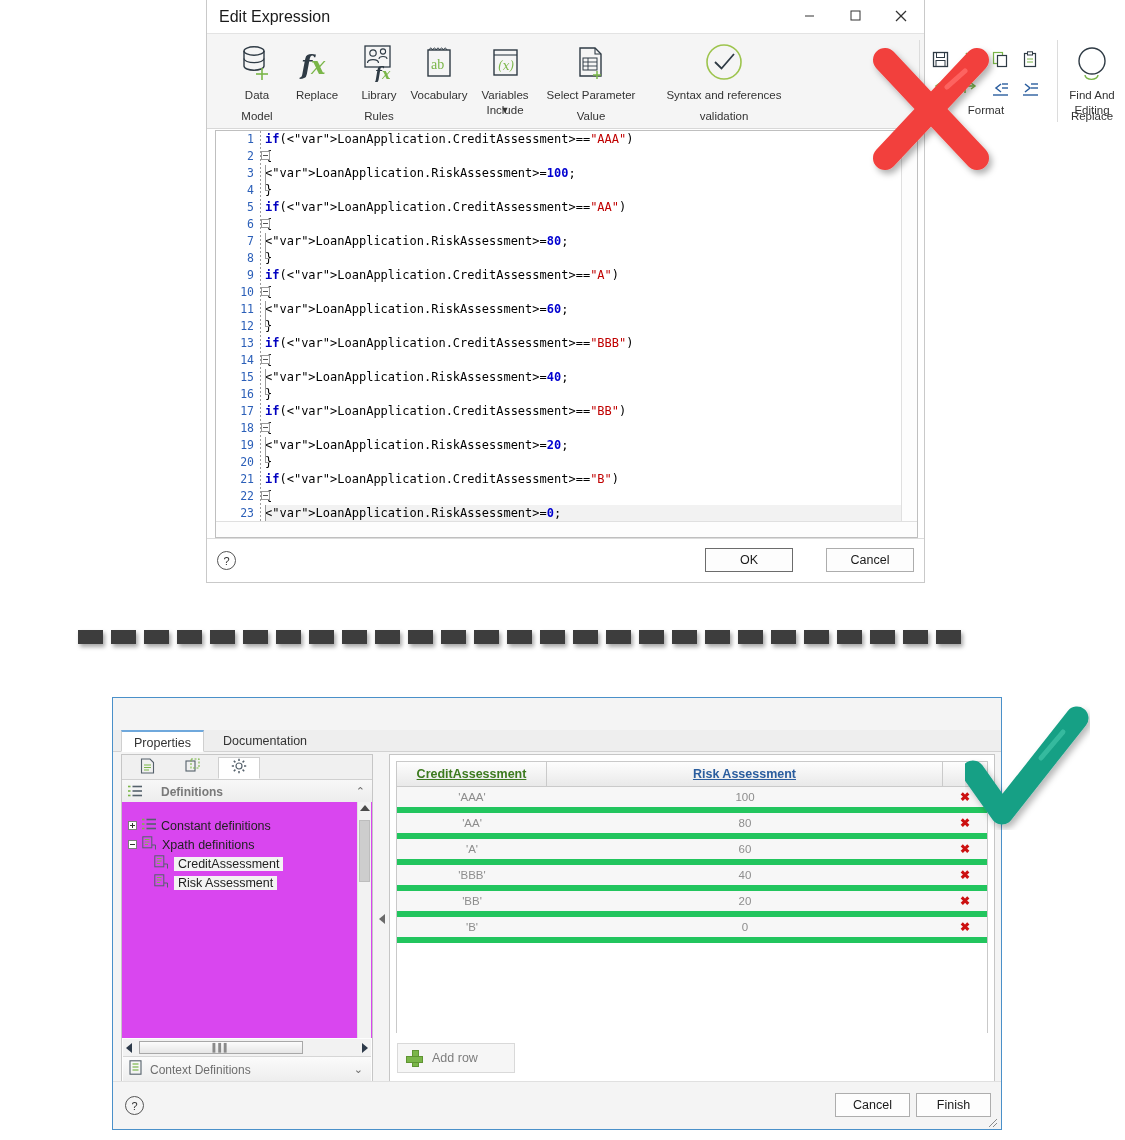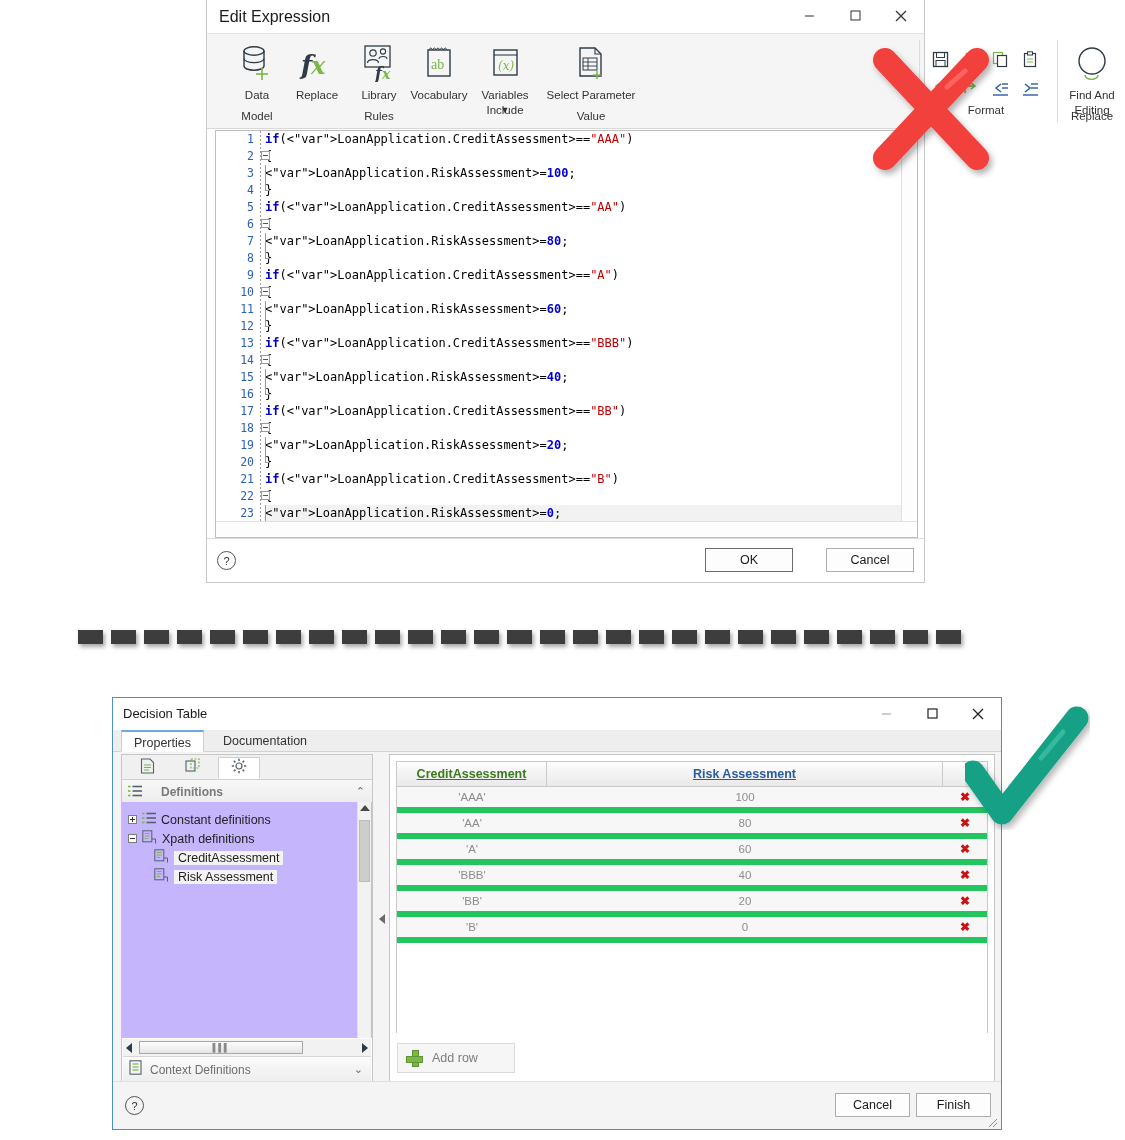--- a/index.html
+++ b/index.html
@@ -129,21 +129,21 @@
   }
   .tree-tabs{position:relative;height:24px;background:#f0f0f0;border-bottom:1px solid #d0d0d0;}
   .ttab{position:absolute;top:2px;width:42px;height:22px;display:flex;align-items:center;justify-content:center;}
   .ttab.active{background:#fff;border:1px solid #cfcfcf;border-bottom-color:#fff;box-sizing:border-box;}
   .tree-header{
     position:relative;height:23px;background:linear-gradient(#f8f8f8,#ececec);
     border-bottom:1px solid #d6d6d6;display:flex;align-items:center;padding-left:6px;gap:19px;
   }
   .tree-header .txt{font-size:12px;color:#7a7a7a;font-weight:bold;}
   .tree-header .chev{position:absolute;right:7px;top:5px;color:#6b6b6b;font-size:11px;}
-  .tree-items{position:absolute;left:0;top:47px;right:0;bottom:45px;background:#c4b5fd;padding-top:8px;}
+  .tree-items{position:absolute;left:0;top:47px;right:0;bottom:45px;background:#d946ef;padding-top:14px;}
   .trow{display:flex;align-items:center;height:19px;padding-left:6px;gap:5px;font-size:12.5px;color:#222;}
   .trow.indent{padding-left:32px;}
   .trow .selbg{background:#f3f3f3;padding:0 4px;}
   .expander{width:9px;height:9px;border:1px solid #7d7d7d;background:#fff;position:relative;box-sizing:border-box;flex:0 0 auto;}
   .expander:before{content:"";position:absolute;left:1px;top:3px;width:5px;height:1px;background:#333;}
   .expander.plus:after{content:"";position:absolute;left:3px;top:1px;width:1px;height:5px;background:#333;}
   .tree-vscroll{position:absolute;right:1px;top:47px;width:13px;bottom:45px;background:#f2f2f2;border-left:1px solid #e2e2e2;}
   .tree-vthumb{position:absolute;left:1px;top:18px;width:11px;height:62px;background:#cdcdcd;border:1px solid #bdbdbd;box-sizing:border-box;}
   .tree-vup{position:absolute;left:2px;top:3px;width:0;height:0;border-left:5px solid transparent;border-right:5px solid transparent;border-bottom:6px solid #4a4a4a;}
   .tree-hscroll{position:absolute;left:1px;right:1px;bottom:27px;height:17px;background:#f2f2f2;display:flex;align-items:center;}
@@ -300,20 +300,29 @@
           <line x1="9" y1="18" x2="23" y2="18" stroke="#2f3b45" stroke-width="0.9"></line>
           <line x1="9" y1="22" x2="23" y2="22" stroke="#2f3b45" stroke-width="0.9"></line>
           <line x1="14" y1="14" x2="14" y2="26" stroke="#2f3b45" stroke-width="0.9"></line>
           <line x1="23" y1="27" x2="23" y2="35" stroke="#7ab648" stroke-width="1.5"></line>
           <line x1="19" y1="31" x2="27" y2="31" stroke="#7ab648" stroke-width="1.5"></line>
         </svg>
       </div>
       <div class="rib-lbl">Select Parameter<br>Value</div>
     </div>
 
+    <div class="rib-item" style="left:442px;width:150px;">
+      <div class="rib-ico">
+        <svg width="42" height="40" viewBox="0 0 42 40">
+          <circle cx="21" cy="20" r="17" fill="none" stroke="#9dc44d" stroke-width="1.6"></circle>
+          <path d="M12 20 L18.5 26.5 L31 12" fill="none" stroke="#2f3b45" stroke-width="1.8"></path>
+        </svg>
+      </div>
+      <div class="rib-lbl">Syntax and references<br>validation</div>
+    </div>
 
     <div class="rib-foot" style="left:268px;width:60px;">Include</div>
 
     <div class="rib-sep" style="left:712px;"></div>
 
     <div class="small-icon-grid" style="left:718px;">
       <span>
         <svg width="17" height="17" viewBox="0 0 17 17">
             <rect x="1.5" y="1.5" width="14" height="14" fill="none" stroke="#2f3b45" stroke-width="1.3"></rect>
             <rect x="4.5" y="1.5" width="8" height="5" fill="none" stroke="#2f3b45" stroke-width="1"></rect>
@@ -492,41 +501,20 @@
     <div class="dash"></div>
     <div class="dash"></div>
     <div class="dash"></div>
     <div class="dash"></div>
     <div class="dash"></div>
     <div class="dash"></div>
   </div>
 
 <div id="decision-table-dialog">
 
-  <div class="titlebar">
-    <div class="title">Decision Table</div>
-    <div class="winbtns">
-      <div class="winbtn">
-        <svg width="11" height="11" viewBox="0 0 11 11">
-            <line x1="1" y1="6" x2="10" y2="6" stroke="#9a9a9a" stroke-width="1"></line>
-          </svg>
-      </div>
-      <div class="winbtn">
-        <svg width="11" height="11" viewBox="0 0 11 11">
-            <rect x="1" y="1" width="9" height="9" fill="none" stroke="#222" stroke-width="1.2"></rect>
-          </svg>
-      </div>
-      <div class="winbtn">
-        <svg width="12" height="12" viewBox="0 0 12 12">
-            <line x1="1" y1="1" x2="11" y2="11" stroke="#222" stroke-width="1.3"></line>
-            <line x1="11" y1="1" x2="1" y2="11" stroke="#222" stroke-width="1.3"></line>
-          </svg>
-      </div>
-    </div>
-  </div>
 
   <div class="dt-tabstrip">
     <div class="dt-tab active" style="left:8px;">Properties</div>
     <div class="dt-tab" style="left:98px;">Documentation</div>
   </div>
 
   <div class="dt-body">
 
     <div class="tree-panel">
       <div class="tree-tabs">

